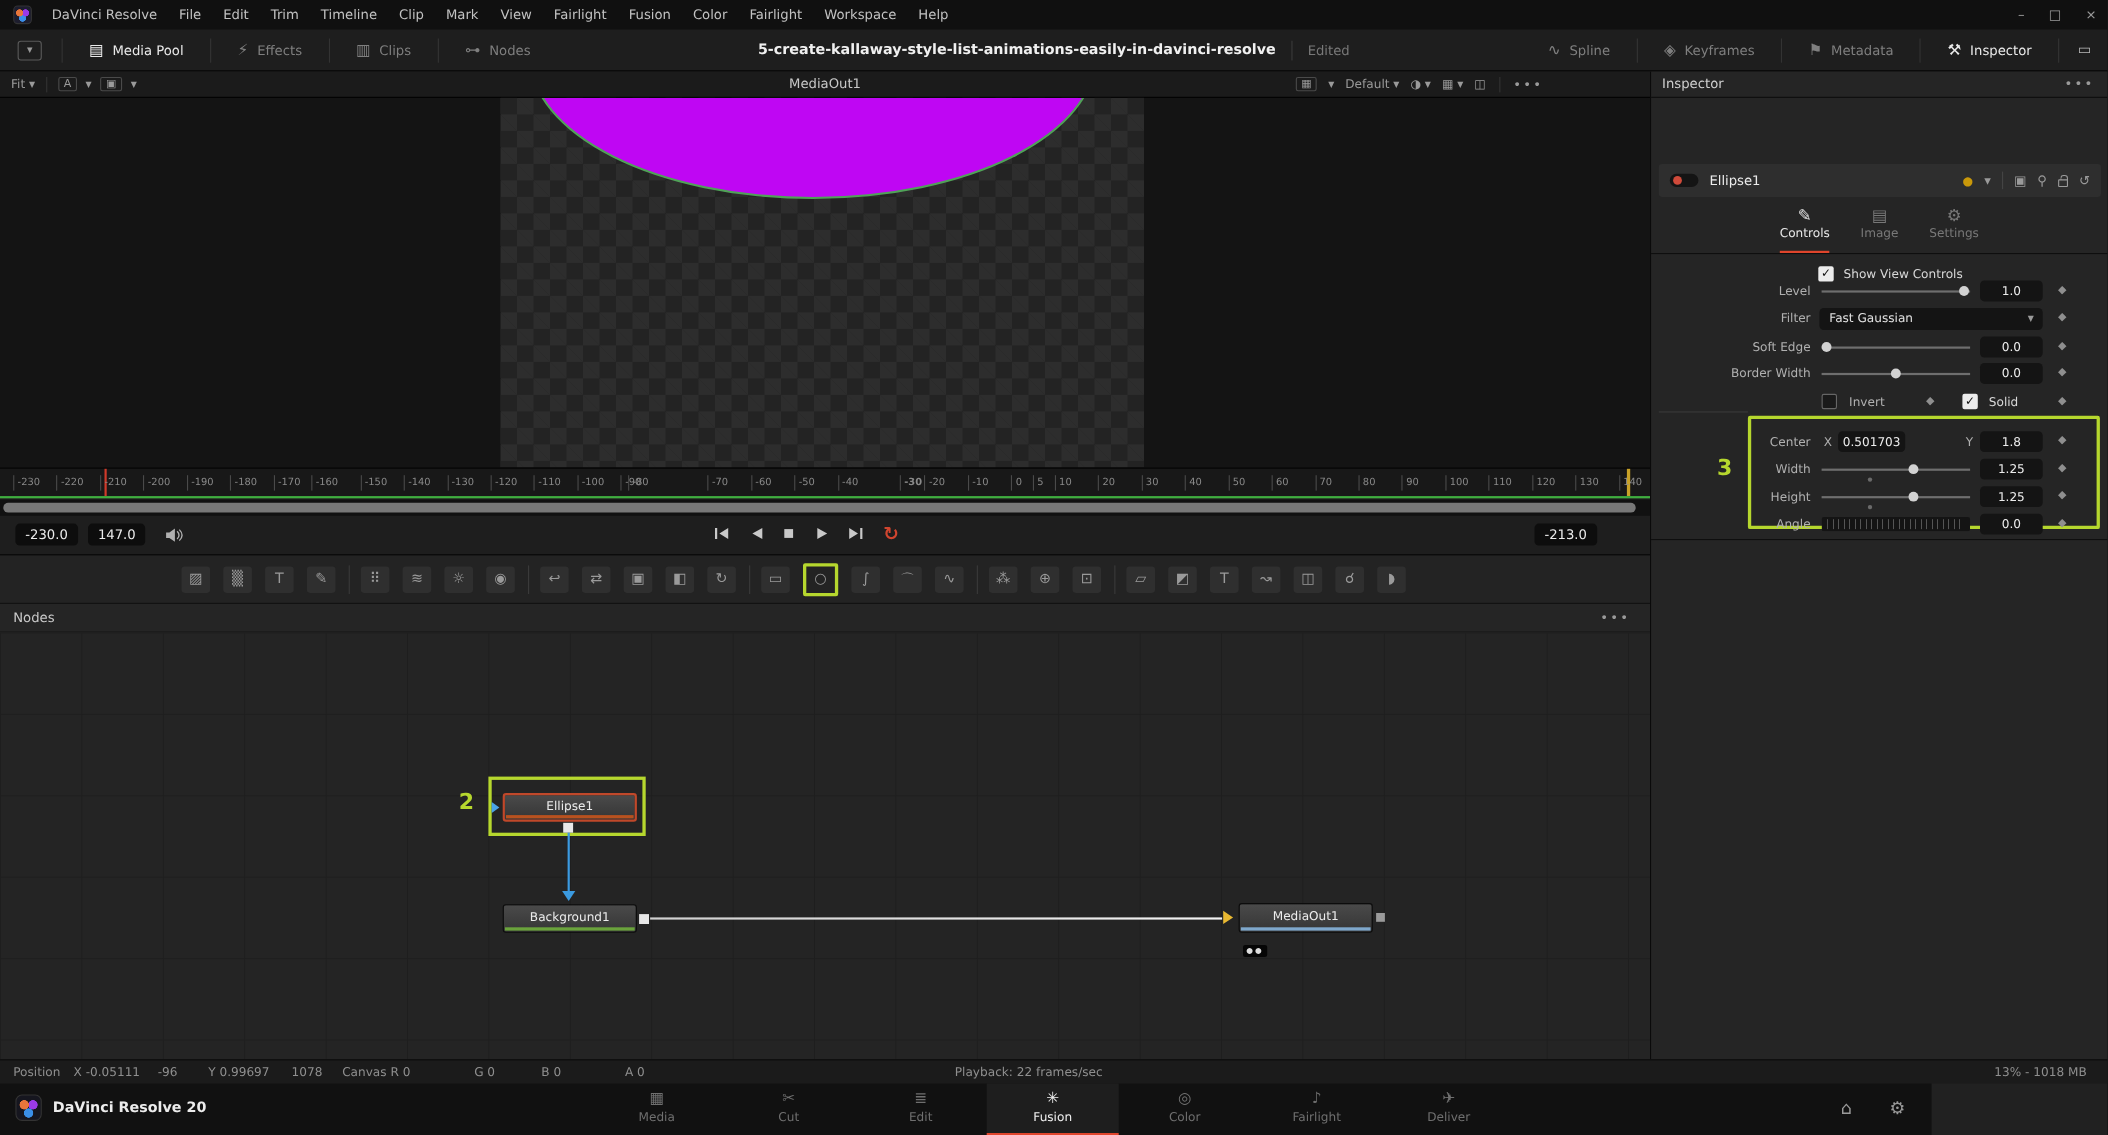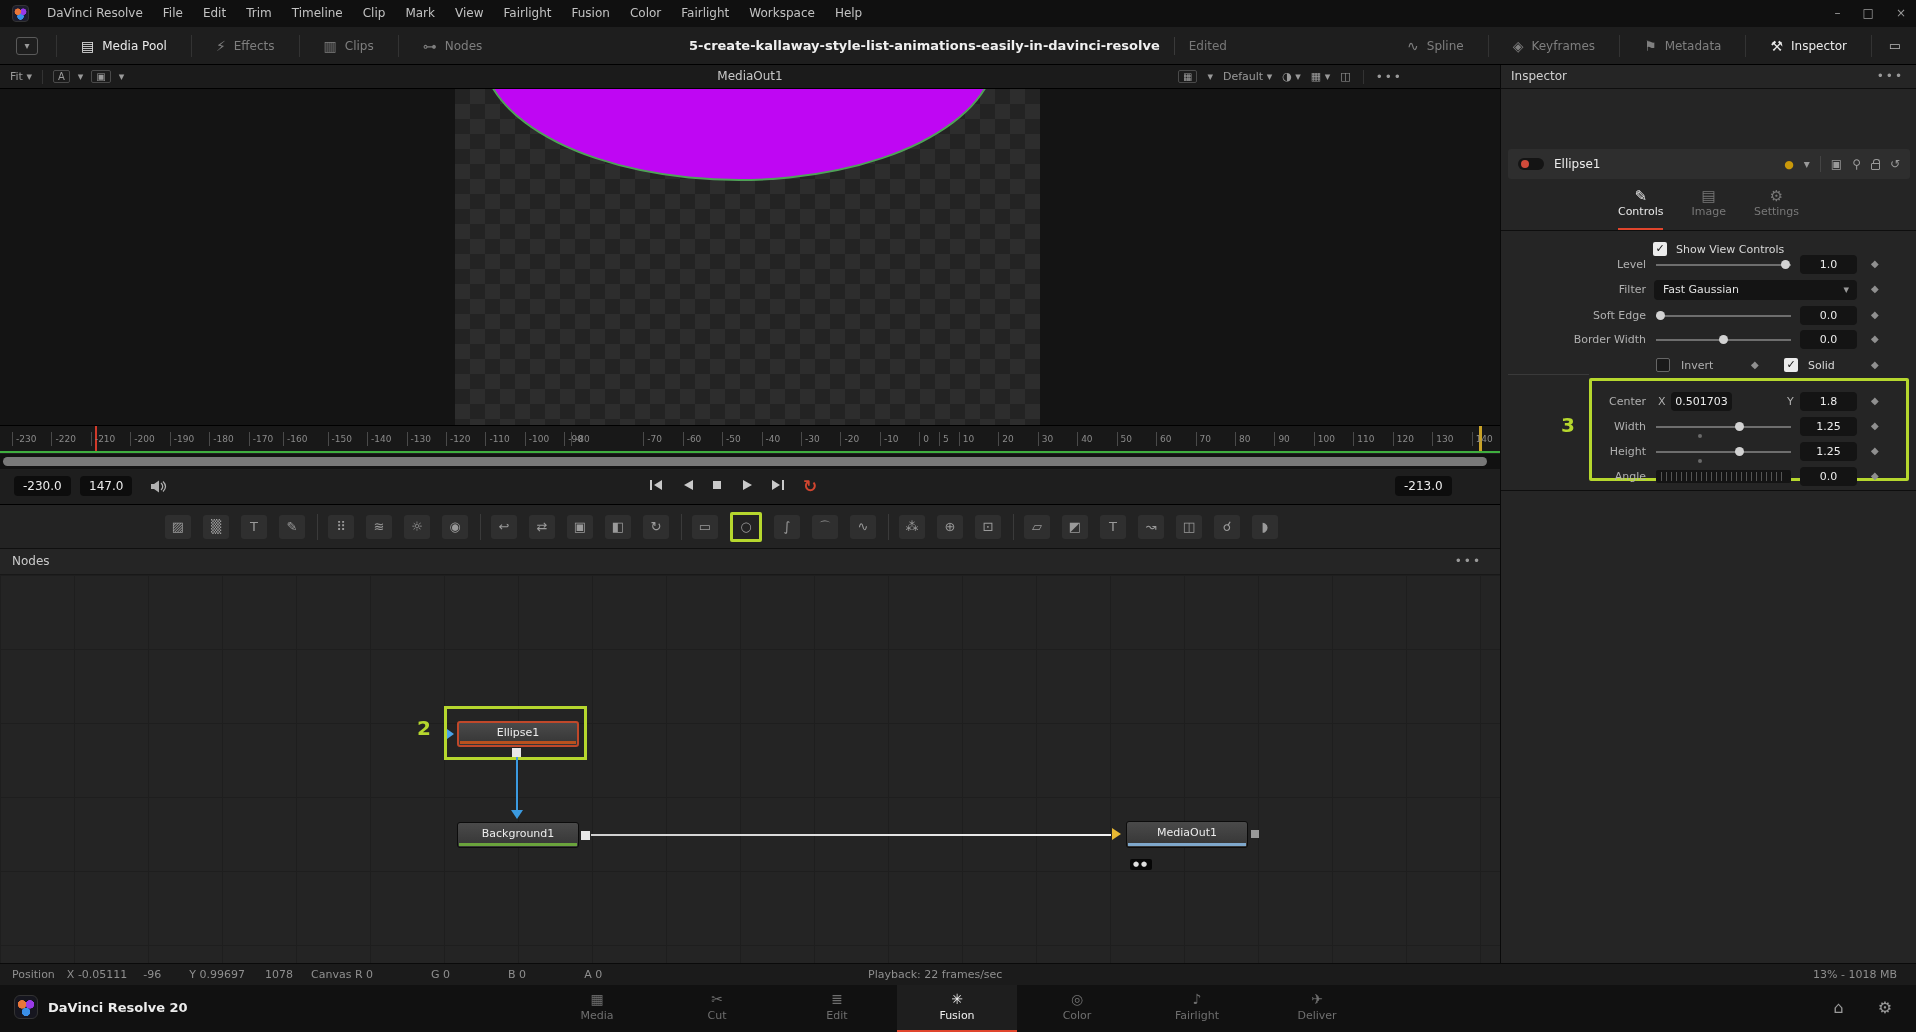--- a/index.html
+++ b/index.html
@@ -133,21 +133,21 @@
   .insp-bottom-div { position:absolute; left:0; top:425px; width:100%; height:1px; background:#0e0e0e; }
   .xylab { position:absolute; top:3px; color:#b0b0b0; }
 
   
   .statusbar { position:absolute; left:0; top:963px; width:1916px; height:22px; background:#1b1b1b; border-top:1px solid #0a0a0a; font-size:11px; color:#8f8f8f; }
   .status-left { position:absolute; left:12px; top:4px; display:flex; }
   .status-playback { position:absolute; left:868px; top:4px; }
   .status-mem { position:absolute; right:19px; top:4px; }
 
   
-  .bottombar { position:absolute; left:0; top:985px; width:1916px; height:47px; background:#111; }
+  .bottombar { position:absolute; left:0; top:985px; width:1756px; height:47px; background:#111; }
   .brand { position:absolute; left:14px; top:10px; display:flex; align-items:center; gap:10px; color:#ececec; font-size:13px; font-weight:bold; }
   .brand-logo { width:24px; height:24px; border-radius:6px; border:1px solid #333;
     background: radial-gradient(circle at 32% 38%, #e8763a 0 4px, transparent 4.5px),
                 radial-gradient(circle at 68% 38%, #9a3ae8 0 4px, transparent 4.5px),
                 radial-gradient(circle at 50% 72%, #3a8fe8 0 4px, transparent 4.5px), #16161f; }
   .pages { position:absolute; left:537px; top:0; width:840px; height:47px; display:flex; }
   .page { flex:1; text-align:center; color:#6f6f6f; font-size:11px; padding-top:6px; }
   .page .picon { display:block; font-size:14px; margin-bottom:2px; }
   .page.active { background:#1e1e1e; color:#f0f0f0; border-bottom:2px solid #e0452c; }
   .bb-right { position:absolute; right:24px; top:13px; display:flex; gap:34px; color:#9a9a9a; font-size:16px; }
@@ -283,21 +283,21 @@
       <span class="tick" style="left: 406.5px;">-130</span>
       <span class="tick" style="left: 445.95px;">-120</span>
       <span class="tick" style="left: 485.4px;">-110</span>
       <span class="tick" style="left: 524.85px;">-100</span>
       <span class="tick" style="left: 564.3px;">-90</span>
       <span class="tick" style="left: 571px;">-80</span>
       <span class="tick" style="left: 643.2px;">-70</span>
       <span class="tick" style="left: 682.65px;">-60</span>
       <span class="tick" style="left: 722.1px;">-50</span>
       <span class="tick" style="left: 761.55px;">-40</span>
-      <span class="tick" style="left: 801px;">-30</span>
+      <span class="tick" style="left: 818px; font-weight: bold;">-30</span>
       <span class="tick" style="left: 840.45px;">-20</span>
       <span class="tick" style="left: 879.9px;">-10</span>
       <span class="tick" style="left: 919.35px;">0</span>
       <span class="tick" style="left: 939.075px;">5</span>
       <span class="tick" style="left: 958.8px;">10</span>
       <span class="tick" style="left: 998.25px;">20</span>
       <span class="tick" style="left: 1037.7px;">30</span>
       <span class="tick" style="left: 1077.15px;">40</span>
       <span class="tick" style="left: 1116.6px;">50</span>
       <span class="tick" style="left: 1156.05px;">60</span>
@@ -529,21 +529,21 @@
   </div>
 
   <div class="statusbar">
     <div class="status-left" id="status-left">
         <span style="margin-right: 12px;">Position</span>
         <span style="margin-right: 16px;">X -0.05111</span>
         <span style="margin-right: 28px;">-96</span>
         <span style="margin-right: 20px;">Y 0.99697</span>
         <span style="margin-right: 18px;">1078</span>
         <span style="margin-right: 58px;">Canvas R 0</span>
-        <span style="margin-right: 58px;">G 0</span>
+        <span style="margin-right: 42px;">G 0</span>
         <span style="margin-right: 58px;">B 0</span>
         <span style="margin-right: 0px;">A 0</span>
       </div>
     <div class="status-playback">Playback: 22 frames/sec</div>
     <div class="status-mem">13% - 1018 MB</div>
   </div>
 
   <div class="bottombar">
     <div class="brand">
       <div class="brand-logo"></div>

